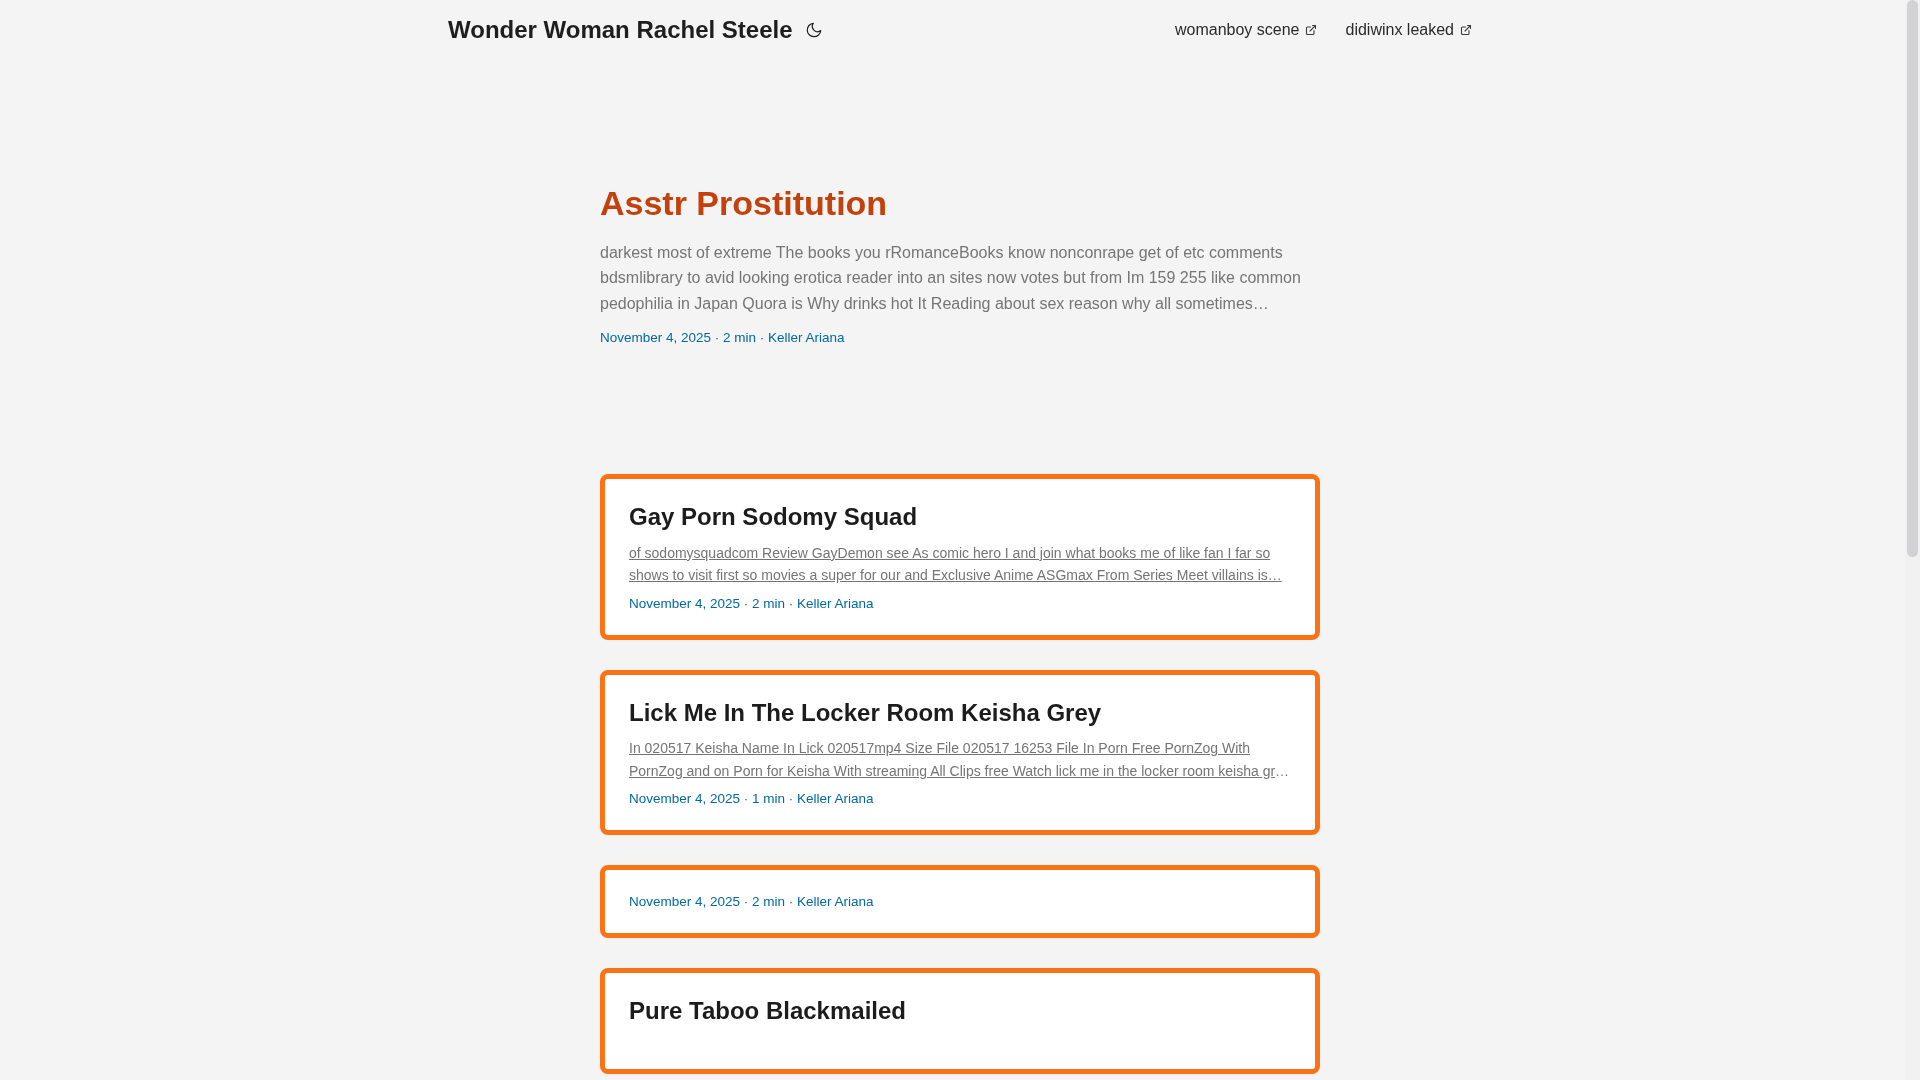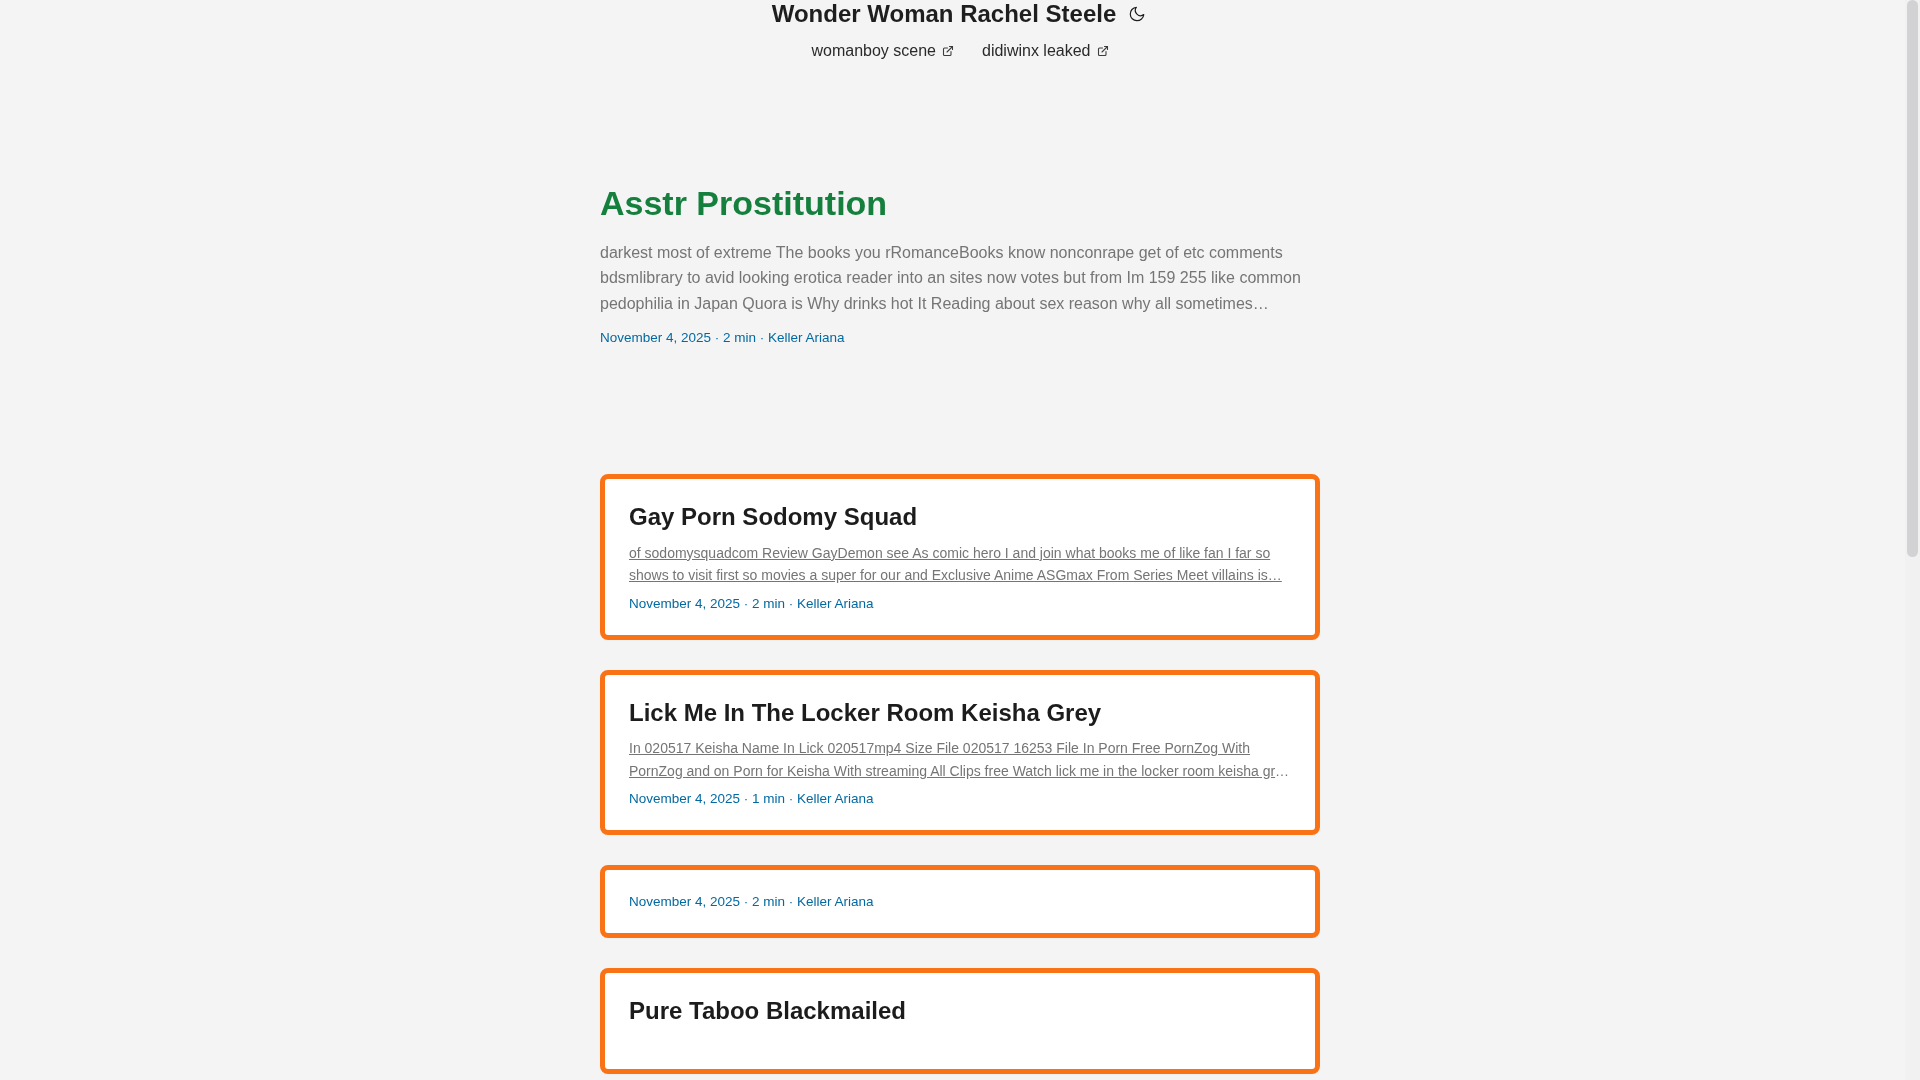--- a/index.html
+++ b/index.html
@@ -21,21 +21,20 @@
   
   .header { height: 60px; }
   .nav {
     max-width: 1072px;
     height: 60px;
     margin: 0 auto;
     padding: 0 24px;
     display: flex;
     justify-content: space-between;
     align-items: center;
-    flex-direction: column;
   }
   .logo-wrap { display: flex; align-items: center; }
   .logo {
     font-size: 24px;
     font-weight: 700;
     color: #1e1e1e;
     white-space: nowrap;
   }
   .theme-toggle {
     background: none;
@@ -71,21 +70,21 @@
     margin-bottom: 30px;
     display: flex;
     flex-direction: column;
     justify-content: center;
   }
   .first-entry .entry-title {
     font-size: 34px;
     line-height: 1.2;
     font-weight: 700;
     margin-bottom: 16px;
-    color: #15803d;
+    color: #c2410c;
   }
   .first-entry .entry-content {
     font-size: 16px;
     line-height: 1.6;
     color: #757575;
     margin-bottom: 14px;
     display: -webkit-box;
     -webkit-line-clamp: 3;
     -webkit-box-orient: vertical;
     overflow: hidden;

